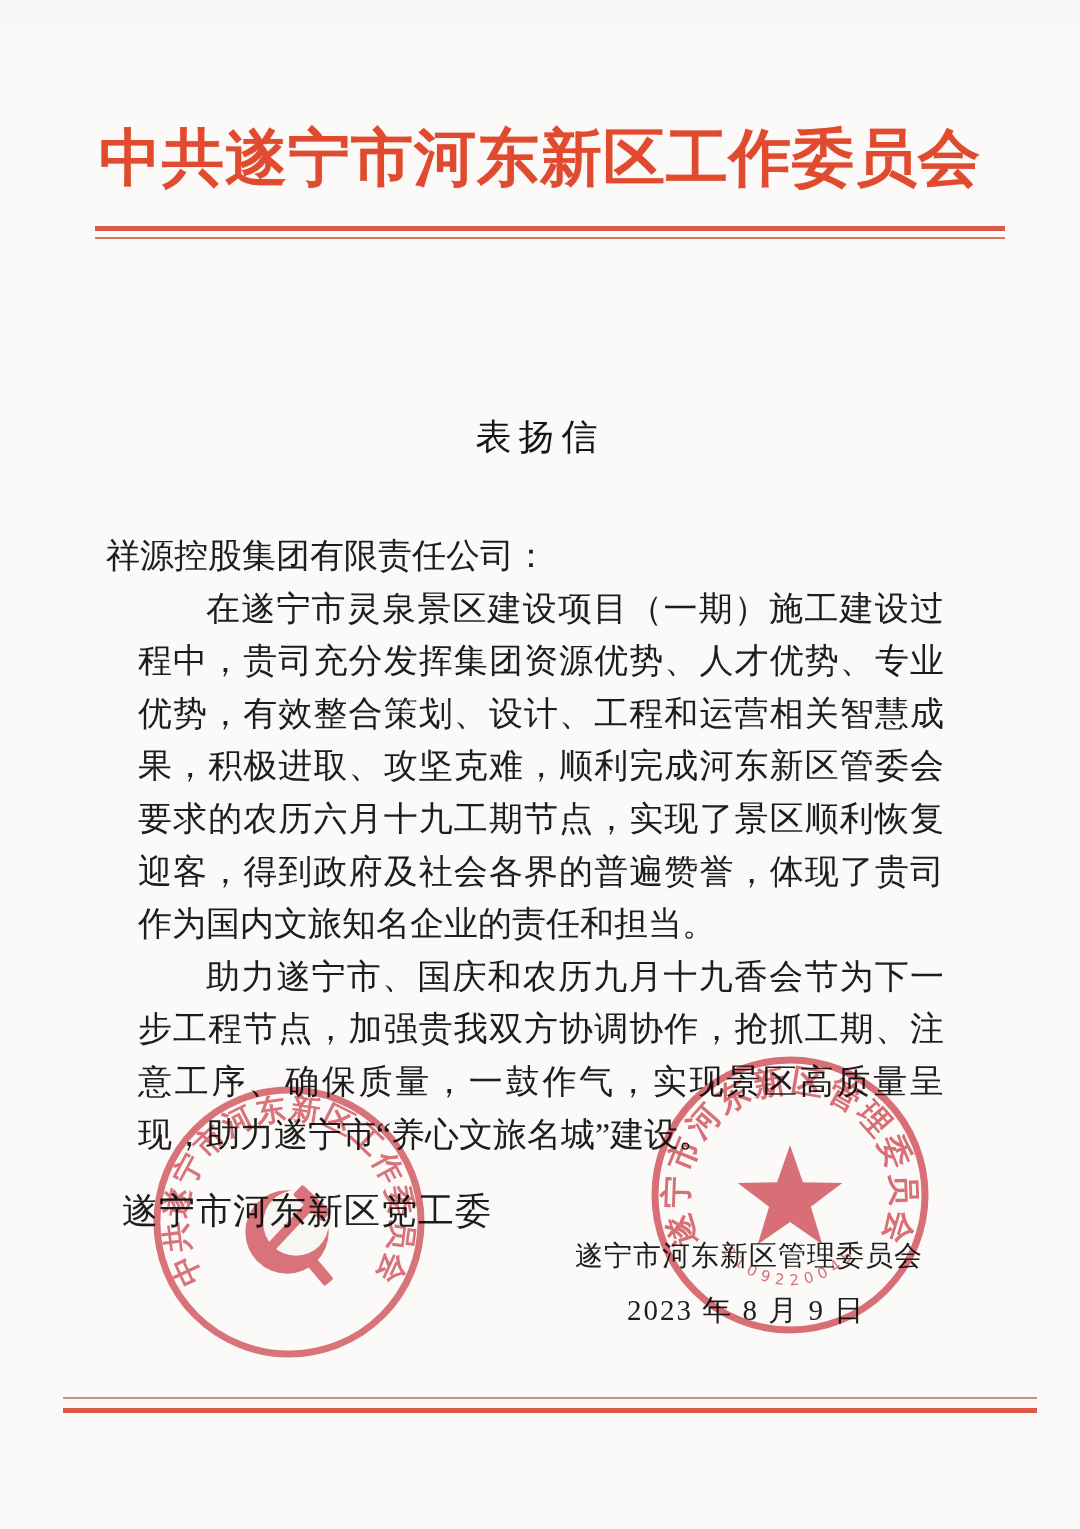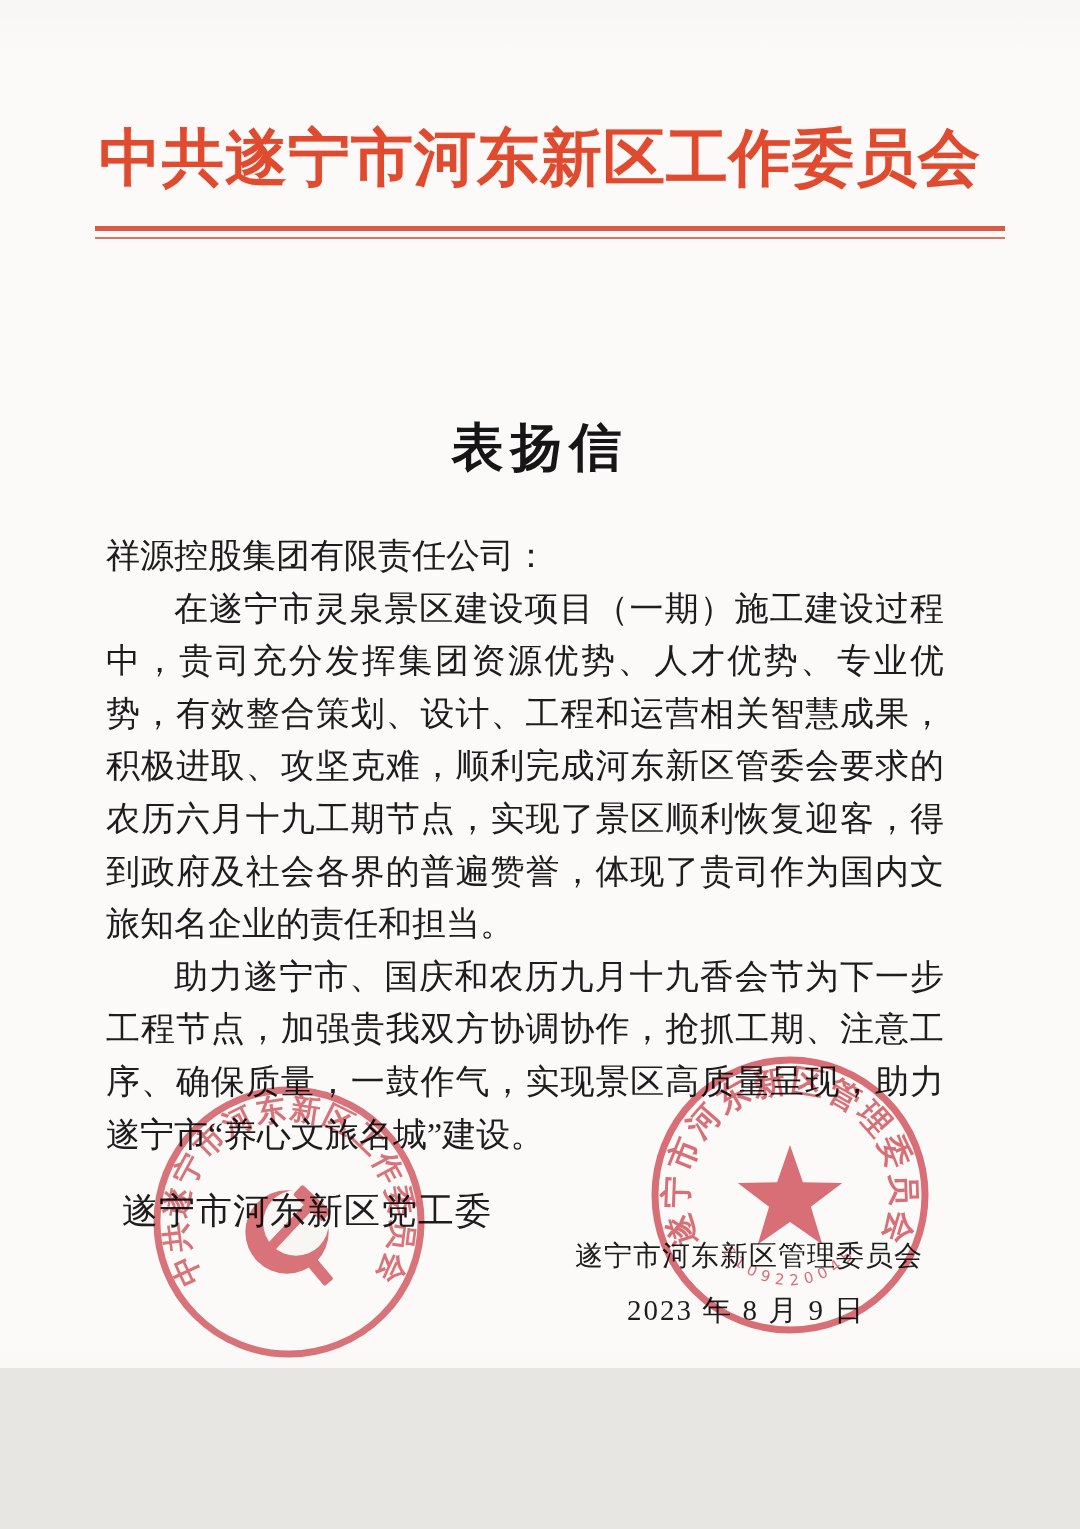--- a/index.html
+++ b/index.html
@@ -1,20 +1,20 @@
 <!DOCTYPE html>
 <html><head>
 <meta charset="utf-8">
 <style>
   * { margin: 0; padding: 0; box-sizing: border-box; }
   html, body { background: #e8e6e3; }
   .page {
     position: relative;
     width: 1080px;
-    height: 1368px;
+    height: 1529px;
     margin: 0 auto;
     background: #fbfaf8;
     background-image: linear-gradient(180deg, #f7f6f4 0%, #fbfaf8 4%, #fbfaf8 96%, #faf9f7 100%);
     overflow: hidden;
     font-family: "Liberation Serif", "DejaVu Serif", serif;
   }
   .org-title {
     position: absolute;
     top: 116px;
     left: 0;
@@ -35,38 +35,38 @@
   }
   .head-rule .thick { height: 5px; background: #d84b35; opacity: 0.92; }
   .head-rule .gap   { height: 6px; }
   .head-rule .thin  { height: 2px; background: #d85a45; opacity: 0.85; }
   .doc-title {
     position: absolute;
     top: 413px;
     left: 0;
     width: 100%;
     text-align: center;
-    font-size: 52px;
-    font-weight: bold;
+    font-size: 36px;
+    font-weight: normal;
     letter-spacing: 7px;
     color: #161616;
   }
   .letter-body {
     position: absolute;
     top: 530px;
     left: 106px;
     width: 838px;
     font-size: 34px;
     line-height: 52.6px;
     color: #1d1d1d;
     text-align: justify;
     text-align-last: left;
   }
   .letter-body p { margin: 0; }
-  .letter-body p.indent { text-indent: 2em; }
+  .letter-body p.indent { text-indent: 2em; margin-left: 32px; }
   .sig-left {
     position: absolute;
     top: 1187px;
     left: 122px;
     font-size: 36px;
     letter-spacing: 1px;
     color: #1d1d1d;
     white-space: nowrap;
   }
   .sig-right {

